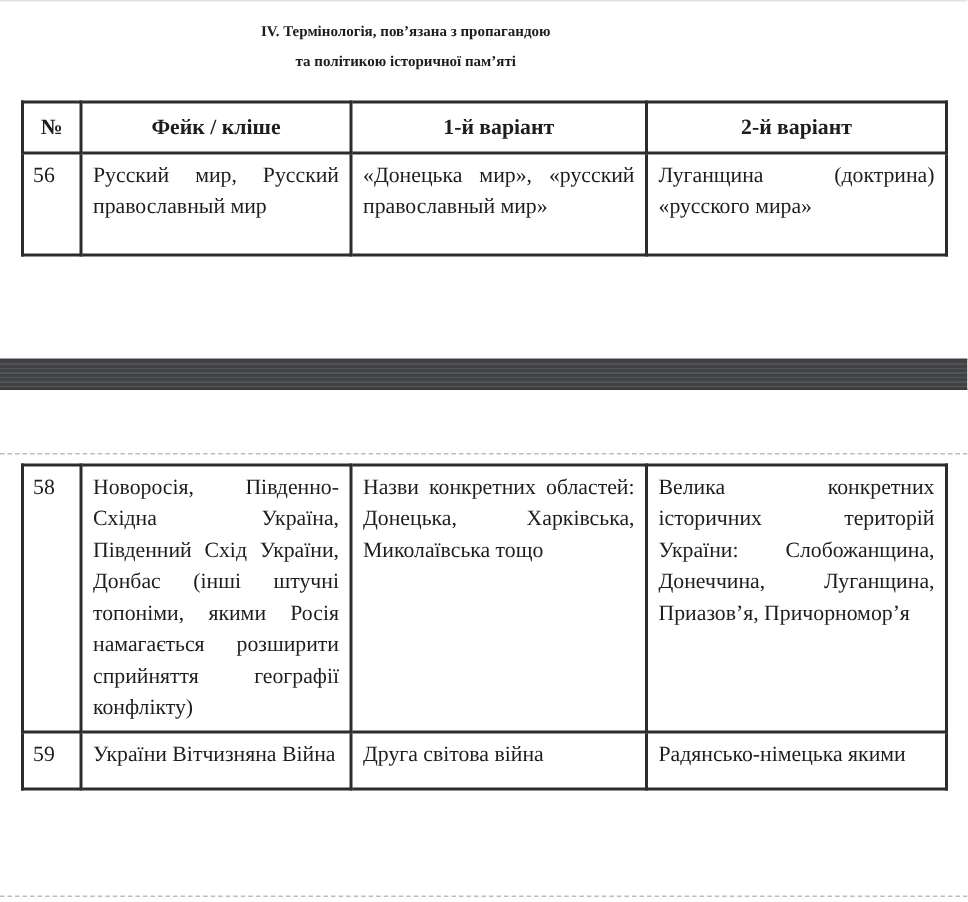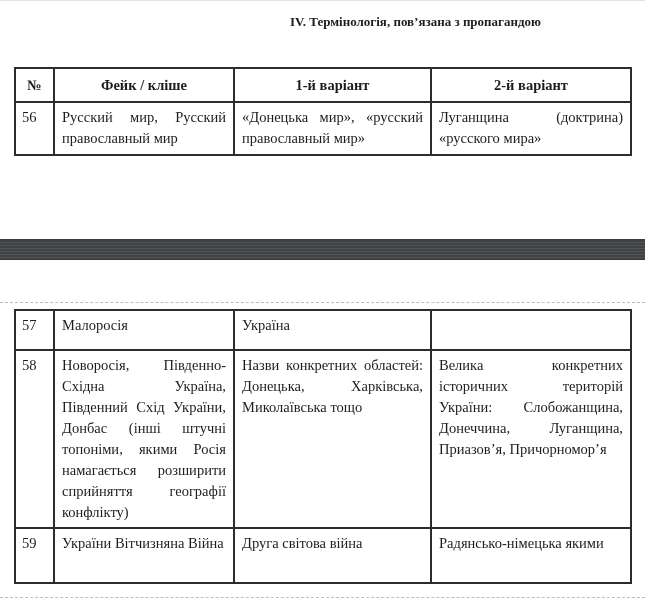--- a/index.html
+++ b/index.html
@@ -12,23 +12,23 @@
     color: var(--text, #1d1d1d);
     position: relative;
     overflow: hidden;
   }
   .top-edge {
     position: absolute; top: 0; left: 0; width: 645px; height: 0;
     border-top: 1px solid #e2e2e2;
   }
   .title-block {
     position: absolute; top: 12px; left: 0; width: 541px;
-    text-align: right;
+    text-align: center;
     font-weight: bold;
-    font-size: 13px;
+    font-size: 10px;
     line-height: 19.5px;
   }
   .doc-table {
     border-collapse: collapse;
     table-layout: fixed;
     width: 616px;
     position: absolute; left: 14px;
   }
   #table-top { top: 67px; }
   #table-bottom { top: 309px; }
@@ -49,24 +49,24 @@
     line-height: 18px;
   }
   .doc-table td {
     vertical-align: top;
     text-align: justify;
     padding: 4px 7px;
     line-height: 21px;
   }
   td.num-cell { text-align: left; padding-left: 6px; }
   .h-header { height: 34px; }
-  .h56 { height: 53px; }
+  .h56 { height: 68px; }
   .h57 { height: 40px; }
   .h58 { height: 164px; }
-  .h59 { height: 55px; }
+  .h59 { height: 38px; }
   .divider-bar {
     position: absolute; top: 239px; left: 0;
     width: 645px; height: 21px;
     background: repeating-linear-gradient(180deg,
       var(--divider_light, #515356) 0px,
       var(--divider_light, #515356) 1px,
       var(--divider_dark, #404245) 1px,
       var(--divider_dark, #404245) 3px);
     box-shadow: inset 0 1px 0 #3a3c3e, inset 0 -1px 0 #37393b;
   }
@@ -77,20 +77,21 @@
   #artifact-top { top: 302px; }
   #artifact-bottom { top: 597px; }
 </style>
 </head>
 <body>
 
 <div class="top-edge"></div>
 
 <div class="title-block">
   <div>IV. Термінологія, пов’язана з пропагандою</div>
+  <div>та політикою історичної пам’яті</div>
 </div>
 
 <table class="doc-table" id="table-top">
   <colgroup>
     <col class="c-num">
       <col class="c-fake">
       <col class="c-v1">
       <col class="c-v2">
   </colgroup>
   <thead>
@@ -116,26 +117,20 @@
 <div class="artifact-line" id="artifact-top"></div>
 
 <table class="doc-table" id="table-bottom">
   <colgroup>
     <col class="c-num">
       <col class="c-fake">
       <col class="c-v1">
       <col class="c-v2">
   </colgroup>
   <tbody>
-    <tr class="h57">
-      <td class="num-cell">57</td>
-      <td>Малоросія</td>
-      <td>Україна</td>
-      <td></td>
-    </tr>
     <tr class="h58">
       <td class="num-cell">58</td>
       <td>Новоросія, Південно-Східна Україна, Південний Схід України, Донбас (інші штучні топоніми, якими Росія намагається розширити сприйняття географії конфлікту)</td>
       <td>Назви конкретних областей: Донецька, Харківська, Миколаївська тощо</td>
       <td>Велика конкретних історичних територій України: Слобожанщина, Донеччина, Луганщина, Приазов’я, Причорномор’я</td>
     </tr>
     <tr class="h59">
       <td class="num-cell">59</td>
       <td>України Вітчизняна Війна</td>
       <td>Друга світова війна</td>

